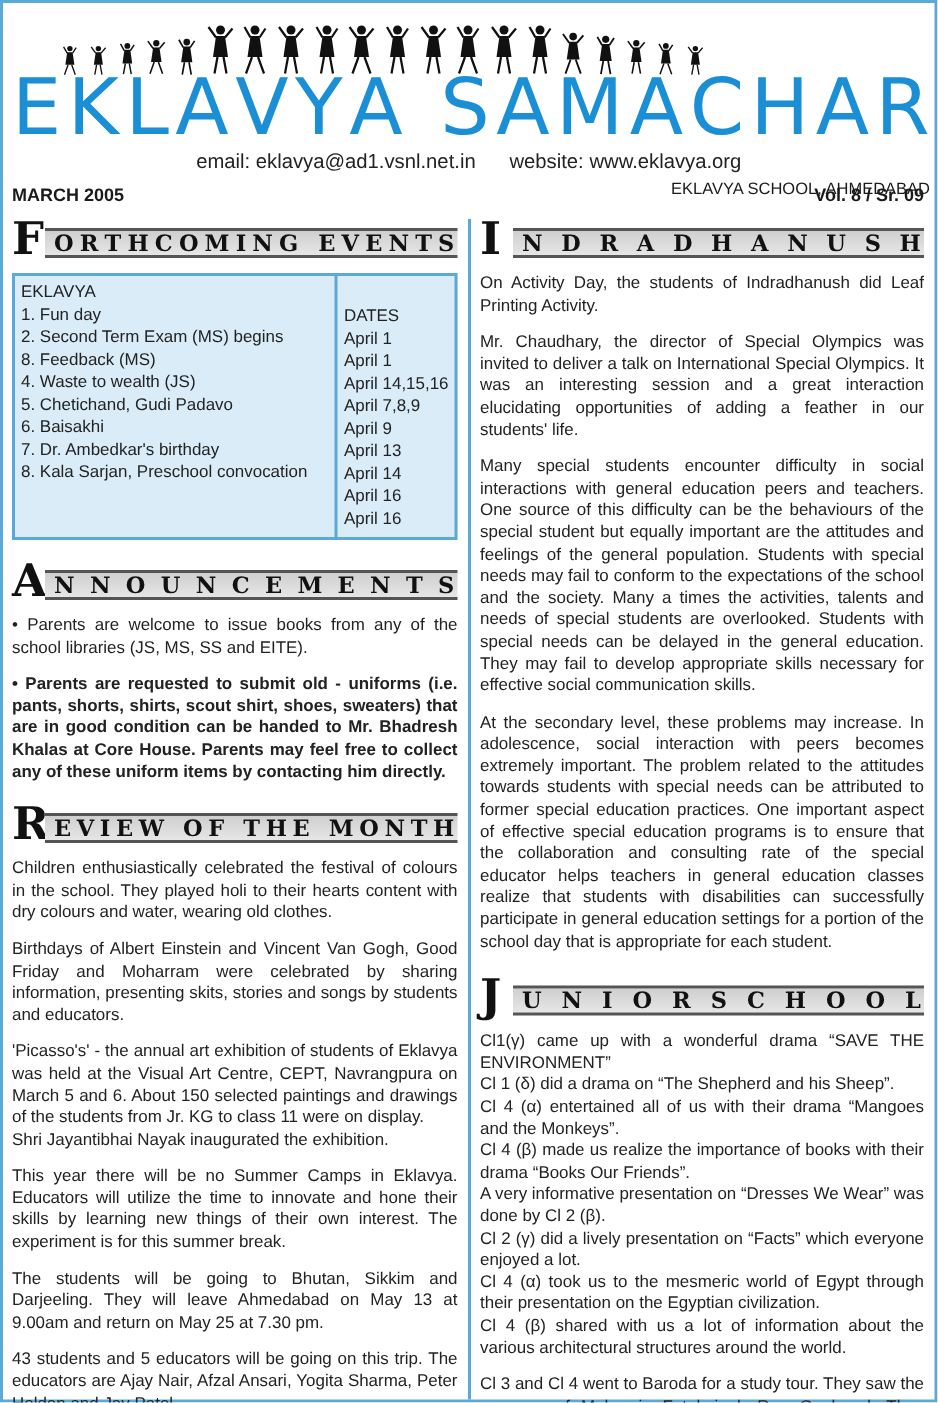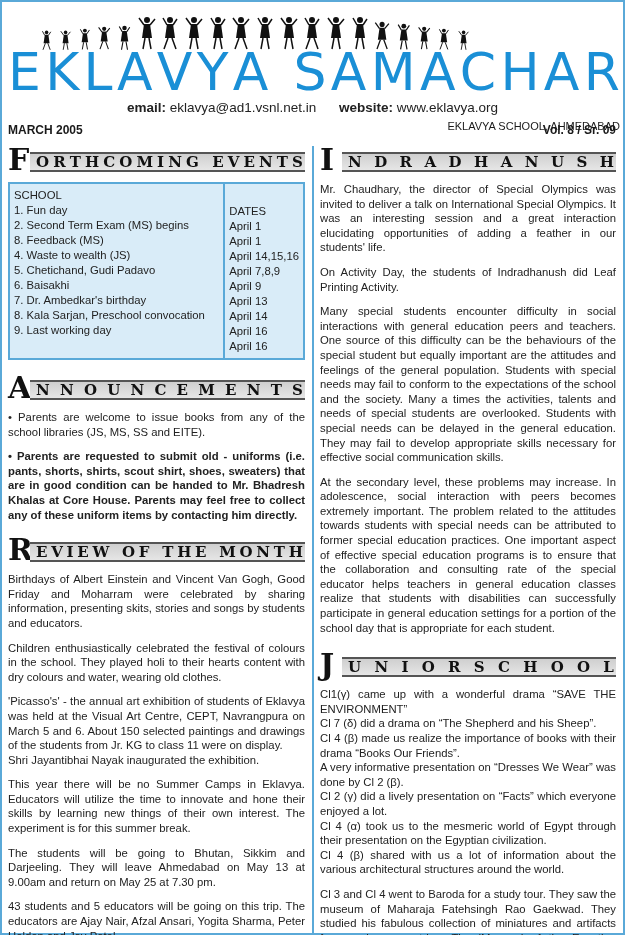--- a/index.html
+++ b/index.html
@@ -10,21 +10,21 @@
   
   .dancers { position:absolute; left:40px; top:14px; width:430px; height:36px;
              display:flex; justify-content:space-between; align-items:flex-end; }
   .title { position:absolute; left:8px; top:44px; width:612px; height:56px;
            display:flex; justify-content:space-between; align-items:center;
            color:#1a8fd6; font-family:"DejaVu Sans", sans-serif; font-size:52px;
            line-height:56px; letter-spacing:0; }
   .title span { display:inline-block; }
   .contact { position:absolute; left:0; top:100px; width:625px; text-align:center;
              font-size:13.5px; color:#222; font-family:"Liberation Sans", sans-serif; }
-  .contact b { font-weight:bold; }
+  .contact b { font-weight:normal; }
   .dateline { position:absolute; left:8px; top:120px; width:612px; height:18px;
               font-family:"Liberation Sans", sans-serif; }
   .dateline .left { position:absolute; left:0; top:3px; font-size:12px; font-weight:bold; }
   .dateline .center { position:absolute; left:0; width:612px; top:0; text-align:right; font-size:11px; }
   .dateline .right { position:absolute; right:4px; top:3px; font-size:12px; font-weight:bold;text-align:right; }
 
   .divider { position:absolute; left:312px; top:146px; width:2px; height:787px; background:#5aa9d8; }
 
   .col { position:absolute; top:146px; font-family:"Liberation Sans", sans-serif;
          font-size:11.3px; line-height:14.6px; color:#222; }
@@ -233,30 +233,29 @@
         <span>V</span>
         <span>E</span>
         <span>N</span>
         <span>T</span>
         <span>S</span>
       </div>
   </div>
 
   <div class="events">
     <div class="ev">
-      <div class="row">SCHOOL</div>
+      <div class="row">EKLAVYA</div>
       <div class="row">1. Fun day</div>
       <div class="row">2.  Second Term Exam (MS) begins</div>
       <div class="row">8.  Feedback (MS)</div>
       <div class="row">4.  Waste to wealth (JS)</div>
       <div class="row">5.  Chetichand, Gudi Padavo</div>
       <div class="row">6. Baisakhi</div>
       <div class="row">7.  Dr. Ambedkar's birthday</div>
       <div class="row">8. Kala Sarjan, Preschool convocation</div>
-      <div class="row">9. Last working day</div>
     </div>
     <div class="dt">
       <div class="row">DATES</div>
       <div class="row">April 1</div>
       <div class="row">April 1</div>
       <div class="row">April 14,15,16</div>
       <div class="row">April 7,8,9</div>
       <div class="row">April 9</div>
       <div class="row">April 13</div>
       <div class="row">April 14</div>
@@ -301,22 +300,22 @@
         <span>H</span>
         <span>E</span>
         <span>&nbsp;</span>
         <span>M</span>
         <span>O</span>
         <span>N</span>
         <span>T</span>
         <span>H</span>
       </div>
   </div>
+  <p>Children enthusiastically celebrated the festival of colours in the school. They played holi to their hearts content with dry colours and water, wearing old clothes.</p>
   <p>Birthdays of Albert Einstein and Vincent Van Gogh, Good Friday and Moharram were celebrated by sharing information, presenting skits, stories and songs by students and educators.</p>
-  <p>Children enthusiastically celebrated the festival of colours in the school. They played holi to their hearts content with dry colours and water, wearing old clothes.</p>
   <p class="tight">'Picasso's'  - the annual art exhibition of students of Eklavya was held at the Visual Art Centre, CEPT, Navrangpura on March 5 and 6. About 150 selected paintings and drawings of the students from Jr. KG to class 11 were on display.</p>
   <p>Shri Jayantibhai Nayak inaugurated the exhibition.</p>
   <p>This year there will be no Summer Camps in Eklavya. Educators will utilize the time to innovate and hone their skills by learning new things of their own interest. The experiment is for this summer break.</p>
   <p>The students will be going to Bhutan, Sikkim and Darjeeling. They will leave Ahmedabad on May 13 at 9.00am and return on May 25 at 7.30 pm.</p>
   <p class="tight">43 students and 5 educators will be going on this trip. The educators are Ajay Nair, Afzal Ansari, Yogita Sharma, Peter Holden and Jay Patel.</p>
   <p class="bold">The parents' meeting for giving details of the trip will be held at Core House on Friday, April 15, at Core house from 6.30 pm to 7.30 pm.</p>
 </div>
 
 <div class="col right">
   <div class="head">
@@ -328,43 +327,44 @@
         <span>A</span>
         <span>D</span>
         <span>H</span>
         <span>A</span>
         <span>N</span>
         <span>U</span>
         <span>S</span>
         <span>H</span>
       </div>
   </div>
+  <p>On Activity Day, the students of Indradhanush did Leaf Printing Activity.</p>
   <p>Mr. Chaudhary, the director of Special Olympics was invited to deliver a talk on International Special Olympics. It was an interesting session and a great interaction elucidating opportunities of adding a feather in our students' life.</p>
-  <p>On Activity Day, the students of Indradhanush did Leaf Printing Activity.</p>
   <p>Many special students encounter difficulty in social interactions with general education peers and teachers. One source of this difficulty can be the behaviours of the special student but equally important are the attitudes and feelings of the general population. Students with special needs may fail to conform to the expectations of the school and the society. Many a times the activities, talents and needs of special students are overlooked. Students with special needs can be delayed in the general education. They may fail to develop appropriate skills necessary for effective social communication skills.</p>
   <p style="margin-bottom:16px">At the secondary level, these problems may increase. In adolescence, social interaction with peers becomes extremely important. The problem related to the attitudes towards students with special needs can be attributed to former special education practices. One important aspect of effective special education programs is to ensure that the collaboration and consulting rate of the special educator helps teachers in general education classes realize that students with disabilities can successfully participate in general education settings for a portion of the school day that is appropriate for each student.</p>
 
   <div class="head">
     <span class="cap">J</span>
     <div class="bar">
         <span>U</span>
         <span>N</span>
         <span>I</span>
         <span>O</span>
         <span>R</span>
         <span>S</span>
         <span>C</span>
         <span>H</span>
         <span>O</span>
         <span>O</span>
         <span>L</span>
       </div>
   </div>
   <p class="tight">Cl1(γ) came up with a wonderful drama “SAVE THE ENVIRONMENT”</p>
-  <p class="tight">Cl 7 (δ) did a drama on “The Shepherd and his Sheep”.</p>
+  <p class="tight">Cl 1 (δ) did a drama on “The Shepherd and his Sheep”.</p>
+  <p class="tight">Cl 4 (α) entertained all of us with their drama “Mangoes and the Monkeys”.</p>
   <p class="tight">Cl 4 (β) made us realize the importance of books with their drama “Books  Our Friends”.</p>
   <p class="tight">A very informative presentation on “Dresses We Wear” was done by Cl 2 (β).</p>
   <p class="tight">Cl 2 (γ) did a lively presentation on “Facts” which everyone enjoyed a lot.</p>
   <p class="tight">Cl 4 (α) took us to the mesmeric world of Egypt through their presentation on the Egyptian civilization.</p>
   <p>Cl 4 (β) shared with us a lot of information about the various architectural structures around the world.</p>
   <p>Cl 3 and Cl 4 went to Baroda for a study tour. They saw the museum of Maharaja Fatehsingh Rao Gaekwad. They studied his fabulous collection of miniatures and artifacts from various countries. The 'Mummy' of the Egyptian civilization and the skeleton of the Blue Whale held the attention of the children.</p>
 
 </div>
 
 </body></html>

